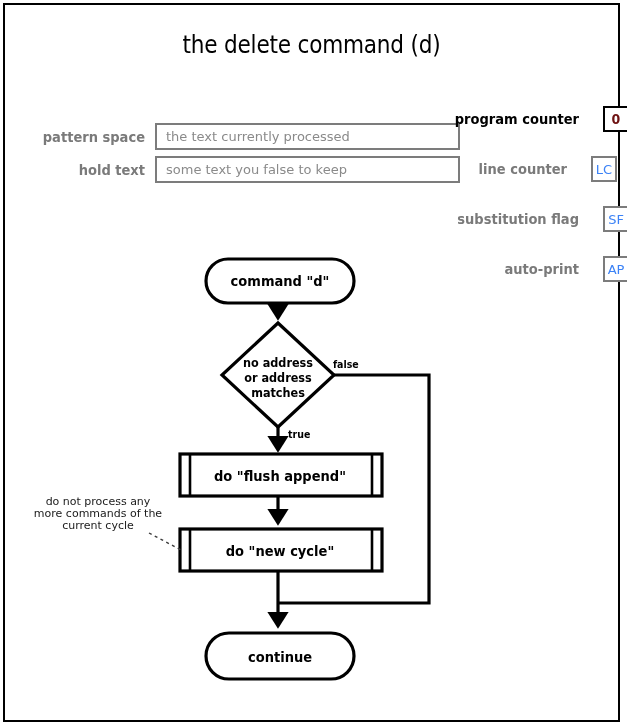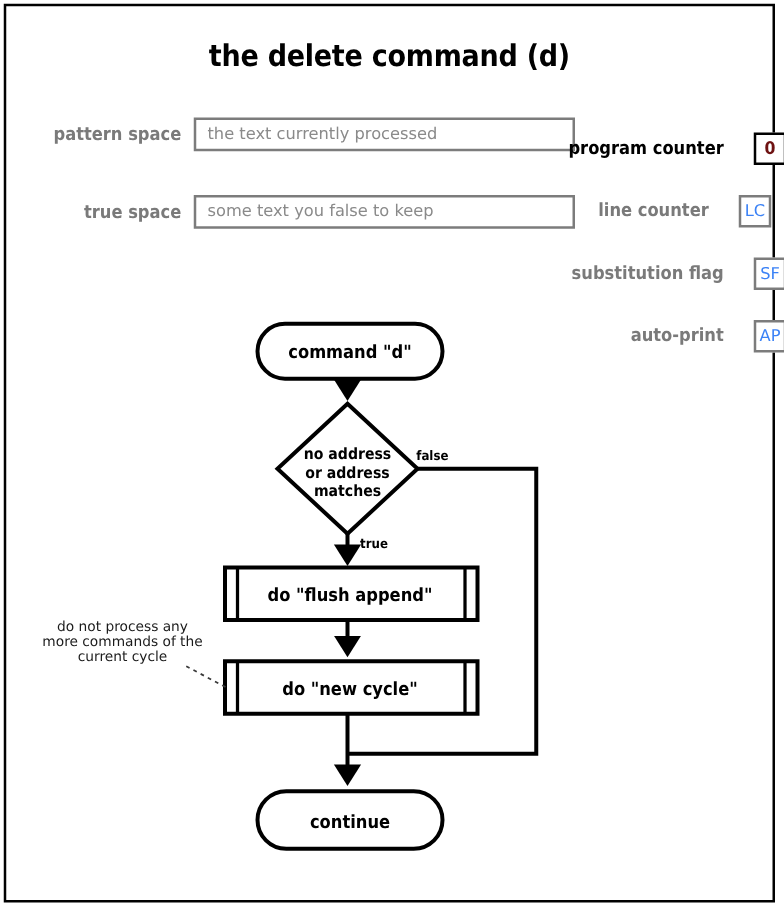--- a/index.html
+++ b/index.html
@@ -26,21 +26,21 @@
 
   
   #title {
     position: absolute;
     left: 0;
     top: 26px;
     width: 100%;
     text-align: center;
     font-family: "DejaVu Sans Condensed", "DejaVu Sans", sans-serif;
     font-stretch: condensed;
-    font-weight: bold;
+    font-weight: normal;
     font-size: 24px;
     letter-spacing: -0.2px;
     color: #000000;
   }
 
   
   .reg-row {
     position: absolute;
     display: flex;
     align-items: center;
@@ -67,21 +67,21 @@
     padding-left: 9px;
   }
   .reg-placeholder {
     font-family: "DejaVu Sans", sans-serif;
     font-size: 13px;
     color: #8a8a8a;
     white-space: nowrap;
   }
 
   
-  #row-pattern  { left: 27px; top: 89px; }
+  #row-pattern  { left: 27px; top: 118px; }
   #row-hold     { left: 27px; top: 151px; }
   #row-append   { left: 27px; top: 201px; }
   .left-row .reg-label { width: 113px; margin-right: 10px; }
   .left-row .reg-field { width: 305px; }
 
   
   .right-row .reg-label { width: 145px; margin-right: 24px; }
   .right-row .reg-field {
     width: 26px;
     height: 26px;
@@ -153,21 +153,21 @@
   <div id="title">the delete command (d)</div>
 
   <div class="reg-row left-row" id="row-pattern">
     <div class="reg-label">pattern space</div>
     <div class="reg-field">
       <span class="reg-placeholder">the text currently processed</span>
     </div>
   </div>
 
   <div class="reg-row left-row" id="row-hold">
-    <div class="reg-label">true space</div>
+    <div class="reg-label">hold text</div>
     <div class="reg-field">
       <span class="reg-placeholder">some text you false to keep</span>
     </div>
   </div>
 
 
   <div class="reg-row right-row" id="row-pc">
     <div class="reg-label active">program counter</div>
     <div class="reg-field">
       <span class="badge-value">0</span>

